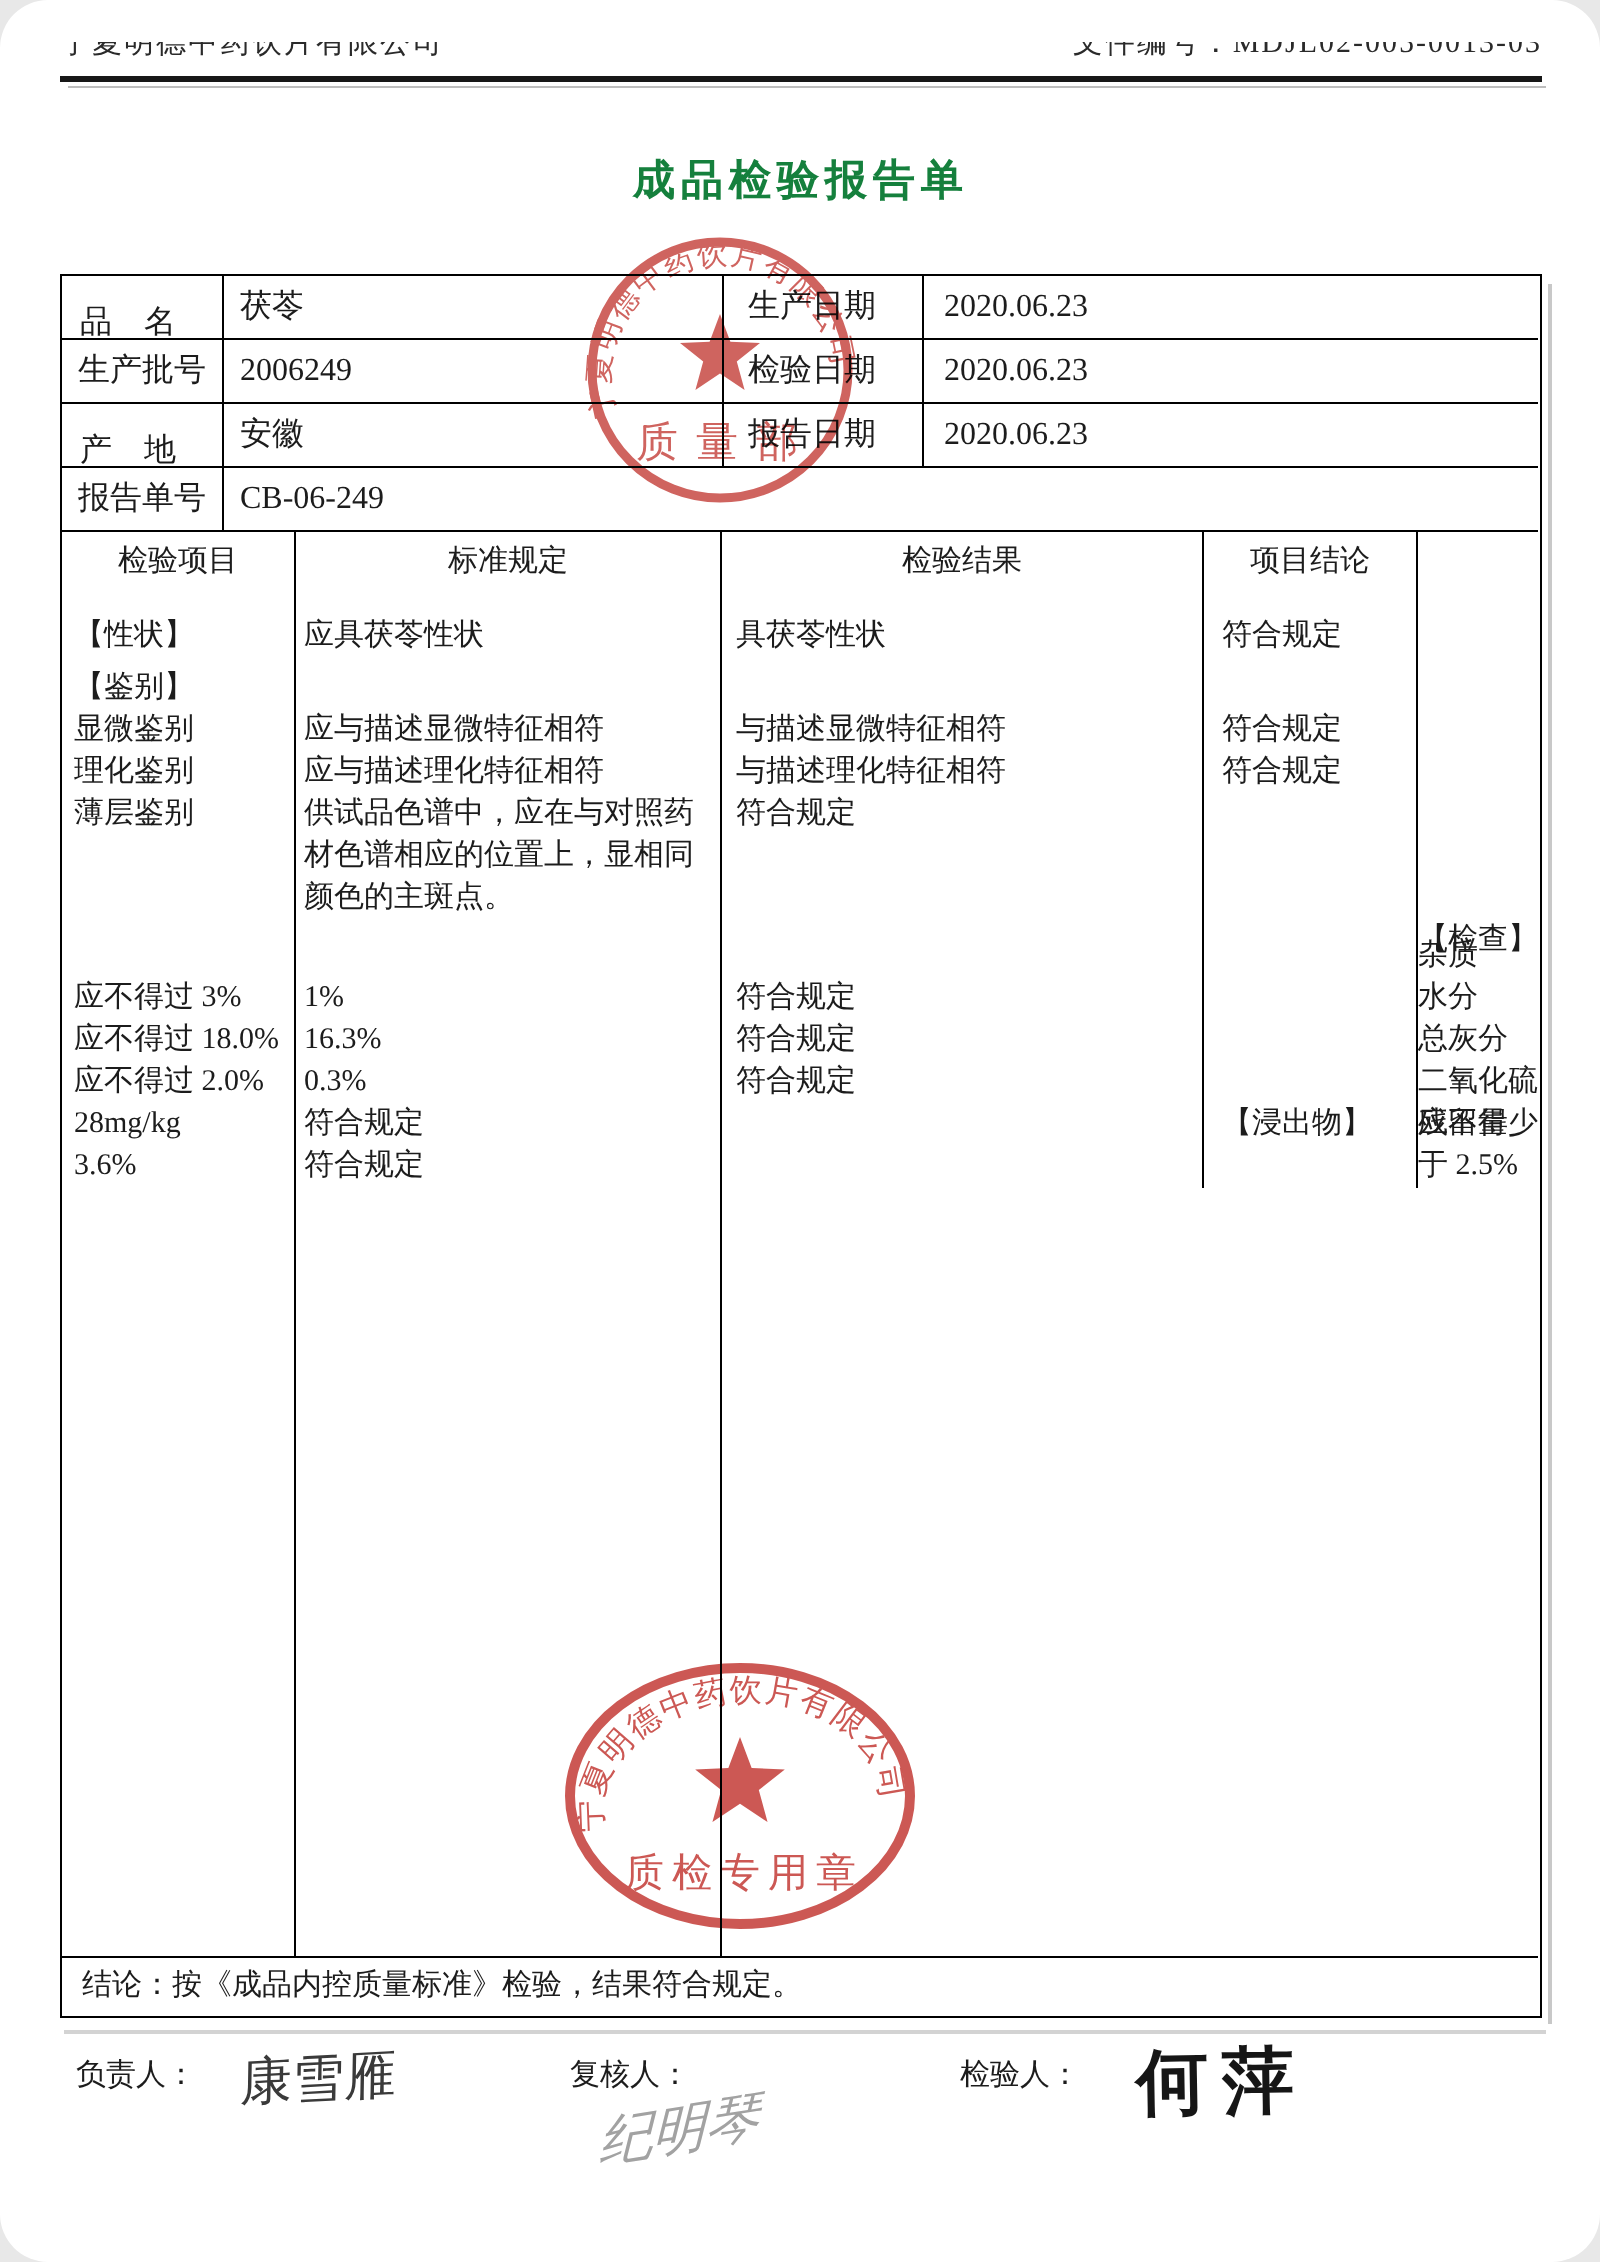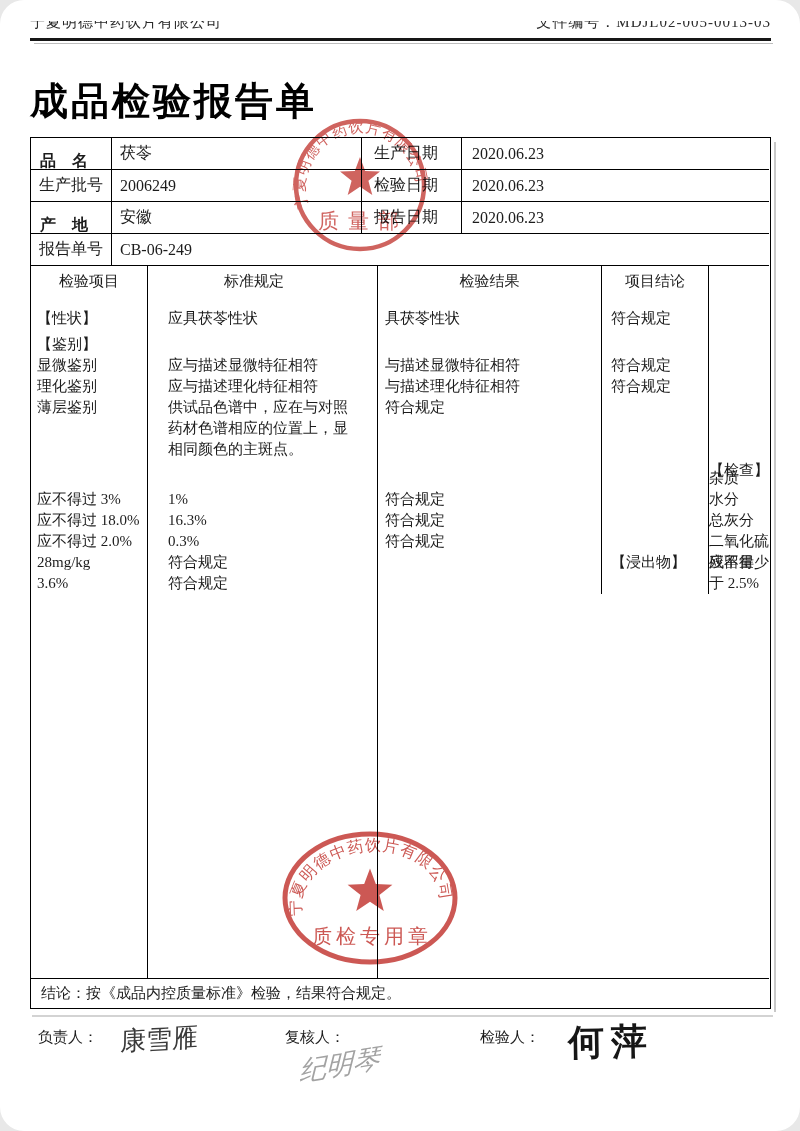--- a/index.html
+++ b/index.html
@@ -8,45 +8,45 @@
     font-family:"Liberation Serif","DejaVu Serif",serif;color:#1c1c1c;
     overflow:hidden;margin:0 auto;border-radius:24px;
   }
   
   .doc-header{position:absolute;left:30px;top:21px;width:741px;height:14px;overflow:hidden;}
   .doc-header-row{display:flex;justify-content:space-between;margin-top:-10px;
     font-size:15px;line-height:22px;color:#2a2a2a;letter-spacing:1px;}
   .rule{position:absolute;left:30px;top:38px;width:741px;height:3px;background:#171717;}
   .rule-echo{position:absolute;left:34px;top:43px;width:739px;height:1px;background:#bdbdbd;}
   
-  .title{position:absolute;left:30px;top:76px;width:741px;text-align:left;
-    font-size:38px;font-weight:bold;letter-spacing:3px;color:#000000;}
+  .title{position:absolute;left:30px;top:76px;width:741px;text-align:center;
+    font-size:21px;font-weight:bold;letter-spacing:3px;color:#15803d;}
   
   .doc-tables{position:absolute;left:30px;top:137px;width:741px;
     border:1.5px solid #000;box-sizing:border-box;background:transparent;}
   .info-grid{display:grid;grid-template-columns:80px 250px 100px 308px;
     grid-template-rows:31px 32px 32px 32px;}
   .ic{display:flex;align-items:center;font-size:16px;padding-left:8px;box-sizing:border-box;}
   .il{border-left:1.5px solid #000;}
   .it{border-top:1.5px solid #000;}
   .ic.datelab{padding-left:12px;}
   .ic.dateval{padding-left:10px;}
   .ic.spread{padding-left:9px;}
-  .spread b{font-weight:bold;display:inline-block;width:64px;display:inline-flex;justify-content:space-between;margin-top:16px;}
+  .spread b{font-weight:normal;display:inline-block;width:64px;display:inline-flex;justify-content:space-between;margin-top:16px;}
   .span3{grid-column:2/5;}
   .main-grid{display:grid;width:738px;height:742px;border-top:1.5px solid #000;
     grid-template-columns:116px 213px 241px 107px 61px;
     grid-template-rows:30px 12px 21px 5px 21px 21px 21px auto 8px 21px 21px 21px 21px 21px 21px 1fr 30px;
     font-size:15px;line-height:21px;}
   .main-grid>div{box-sizing:border-box;}
   .main-grid>div:nth-child(5n+2),.main-grid>div:nth-child(5n+3),
   .main-grid>div:nth-child(5n+4),.main-grid>div:nth-child(5n+5){border-left:1.5px solid #000;}
   .main-grid>div:nth-child(5n+1){padding-left:6px;}
-  .main-grid>div:nth-child(5n+2){padding-left:20px;}
-  .main-grid>div:nth-child(5n+3){padding-left:7px;margin-left:17px;}
+  .main-grid>div:nth-child(5n+2){padding-left:4px;}
+  .main-grid>div:nth-child(5n+3){padding-left:7px;}
   .main-grid>div:nth-child(5n+4){padding-left:9px;}
   .hd{display:flex;justify-content:center;align-items:center;padding:0 !important;}
   .hd span{text-underline-offset:4px;text-decoration-thickness:1px;}
   .wrap2{padding-right:3px;}
   .concl{grid-column:1/-1;border-left:none !important;border-top:1.5px solid #000;
     display:flex;align-items:center;padding-left:10px !important;font-size:15px;}
   
   .shadow-right{position:absolute;left:774px;top:142px;width:2px;height:870px;background:#9a9a9a;opacity:.55;}
   .shadow-bottom{position:absolute;left:32px;top:1015px;width:741px;height:2px;background:#a8a8a8;opacity:.5;}
   

